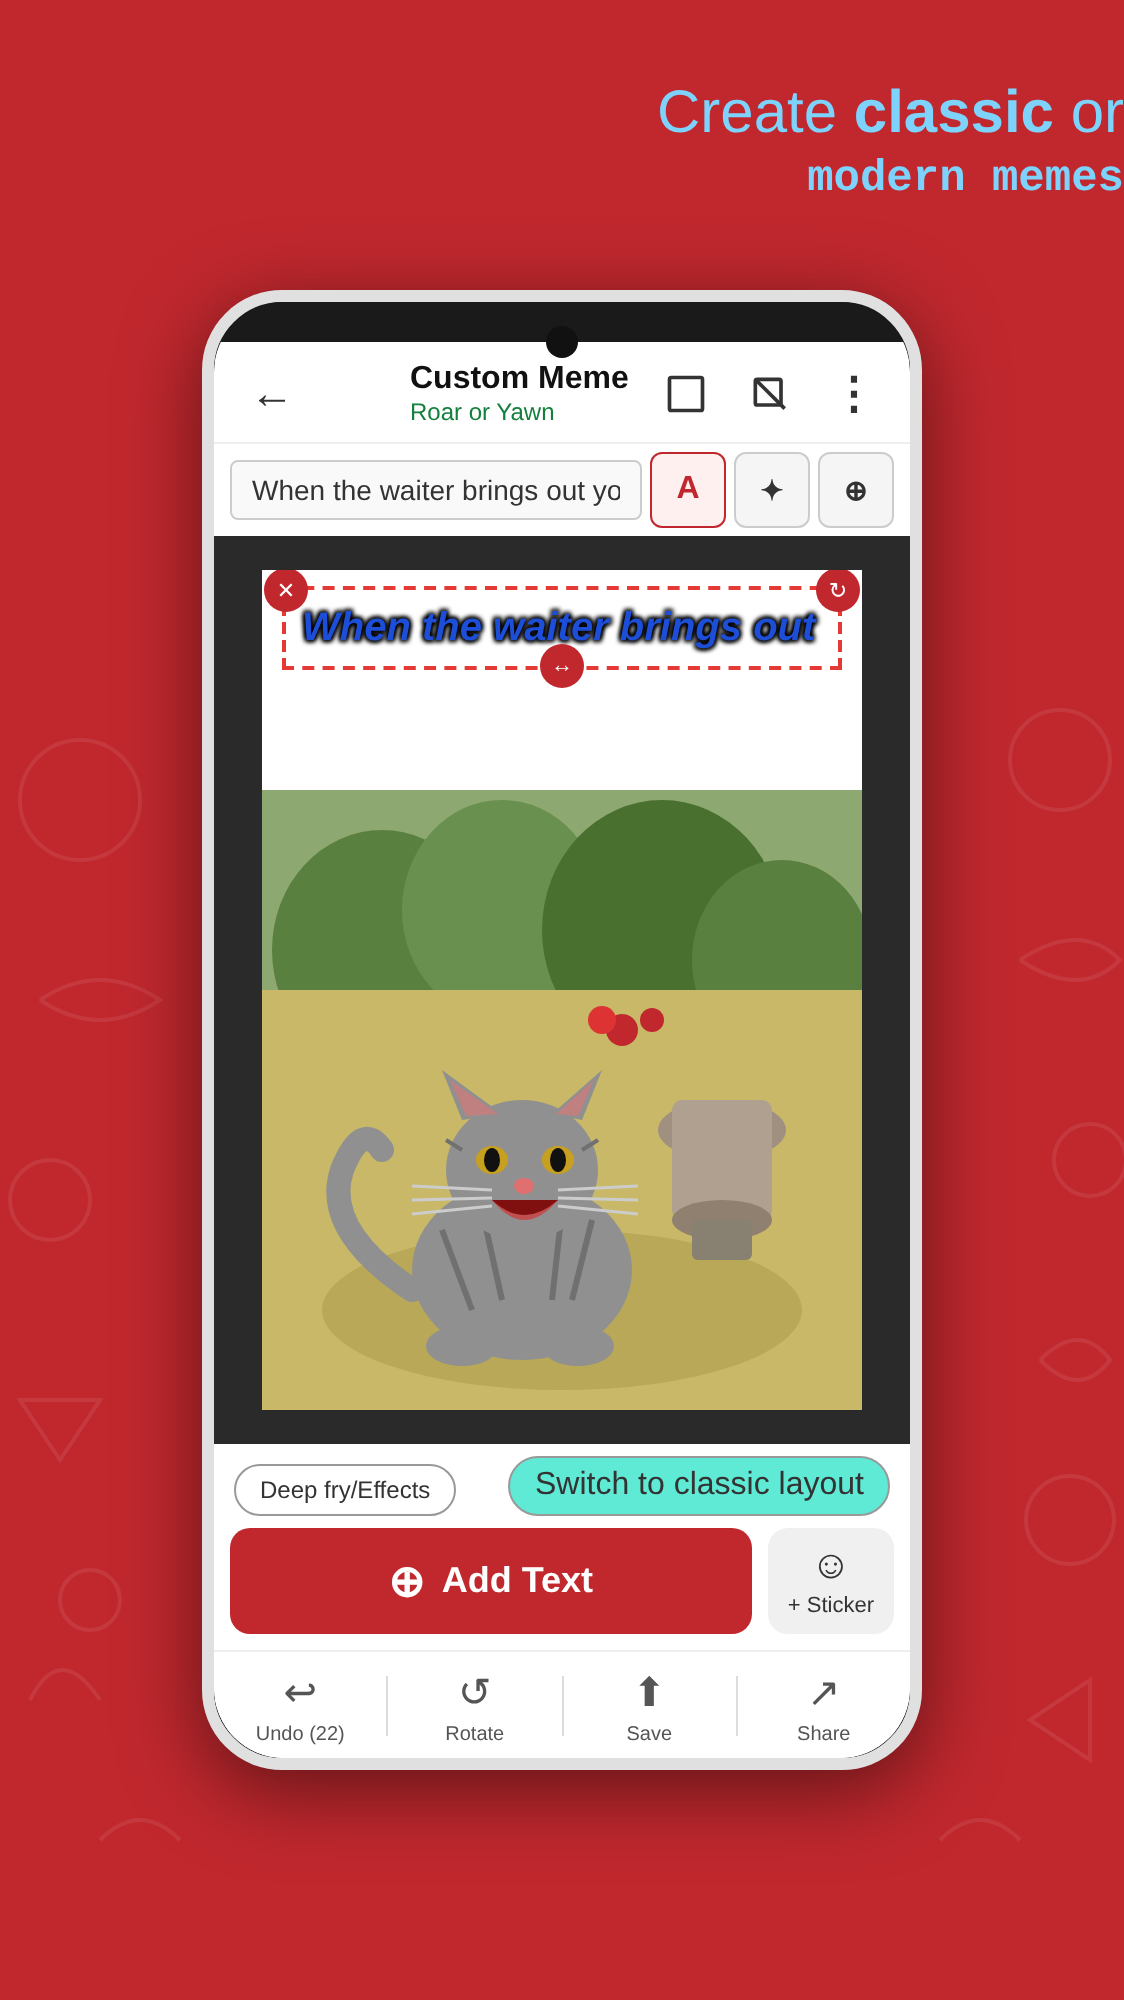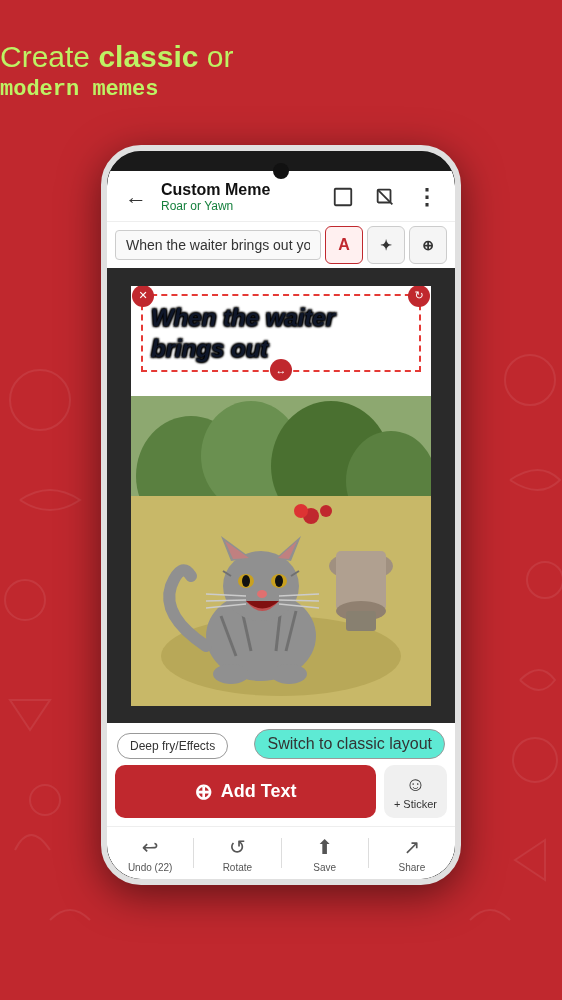--- a/index.html
+++ b/index.html
@@ -18,22 +18,22 @@
       inset: 0;
       opacity: 0.15;
       pointer-events: none;
     }
 
     
     .header-text {
       position: absolute;
       top: 38px;
       left: 0; right: 0;
-      text-align: left;
-      color: #bef264;
+      text-align: right;
+      color: #7dd3fc;
       line-height: 1.25;
     }
     .header-text .line1 {
       font-size: 30px;
       font-weight: 400;
     }
     .header-text .line1 strong {
       font-weight: 800;
     }
     .header-text .line2 {
@@ -92,20 +92,21 @@
       margin-top: 0px;
     }
     .app-bar .back-btn {
       color: #333;
       font-size: 22px;
       cursor: pointer;
       padding: 2px 6px;
     }
     .app-bar .title-group {
       flex: 1;
+      margin-left: 44px;
     }
     .app-bar .title {
       font-size: 16px;
       font-weight: 700;
       color: #111;
     }
     .app-bar .subtitle {
       font-size: 12px;
       color: #15803d;
     }
@@ -193,23 +194,23 @@
       background: rgba(0,0,0,0.0);
       z-index: 5;
     }
     .text-overlay-box {
       border: 2px dashed #e53935;
       padding: 6px 8px;
       position: relative;
       background: rgba(255,255,255,0.08);
     }
     .text-overlay-text {
-      font-size: 24px;
+      font-size: 20px;
       font-weight: 700;
-      color: #0f172a;
+      color: #1d4ed8;
       text-shadow: 1px 1px 2px #000, -1px -1px 2px #000, 1px -1px 2px #000, -1px 1px 2px #000;
       font-style: italic;
       line-height: 1.3;
     }
     .corner-handle {
       width: 22px;
       height: 22px;
       background: #c0282e;
       border-radius: 50%;
       position: absolute;

